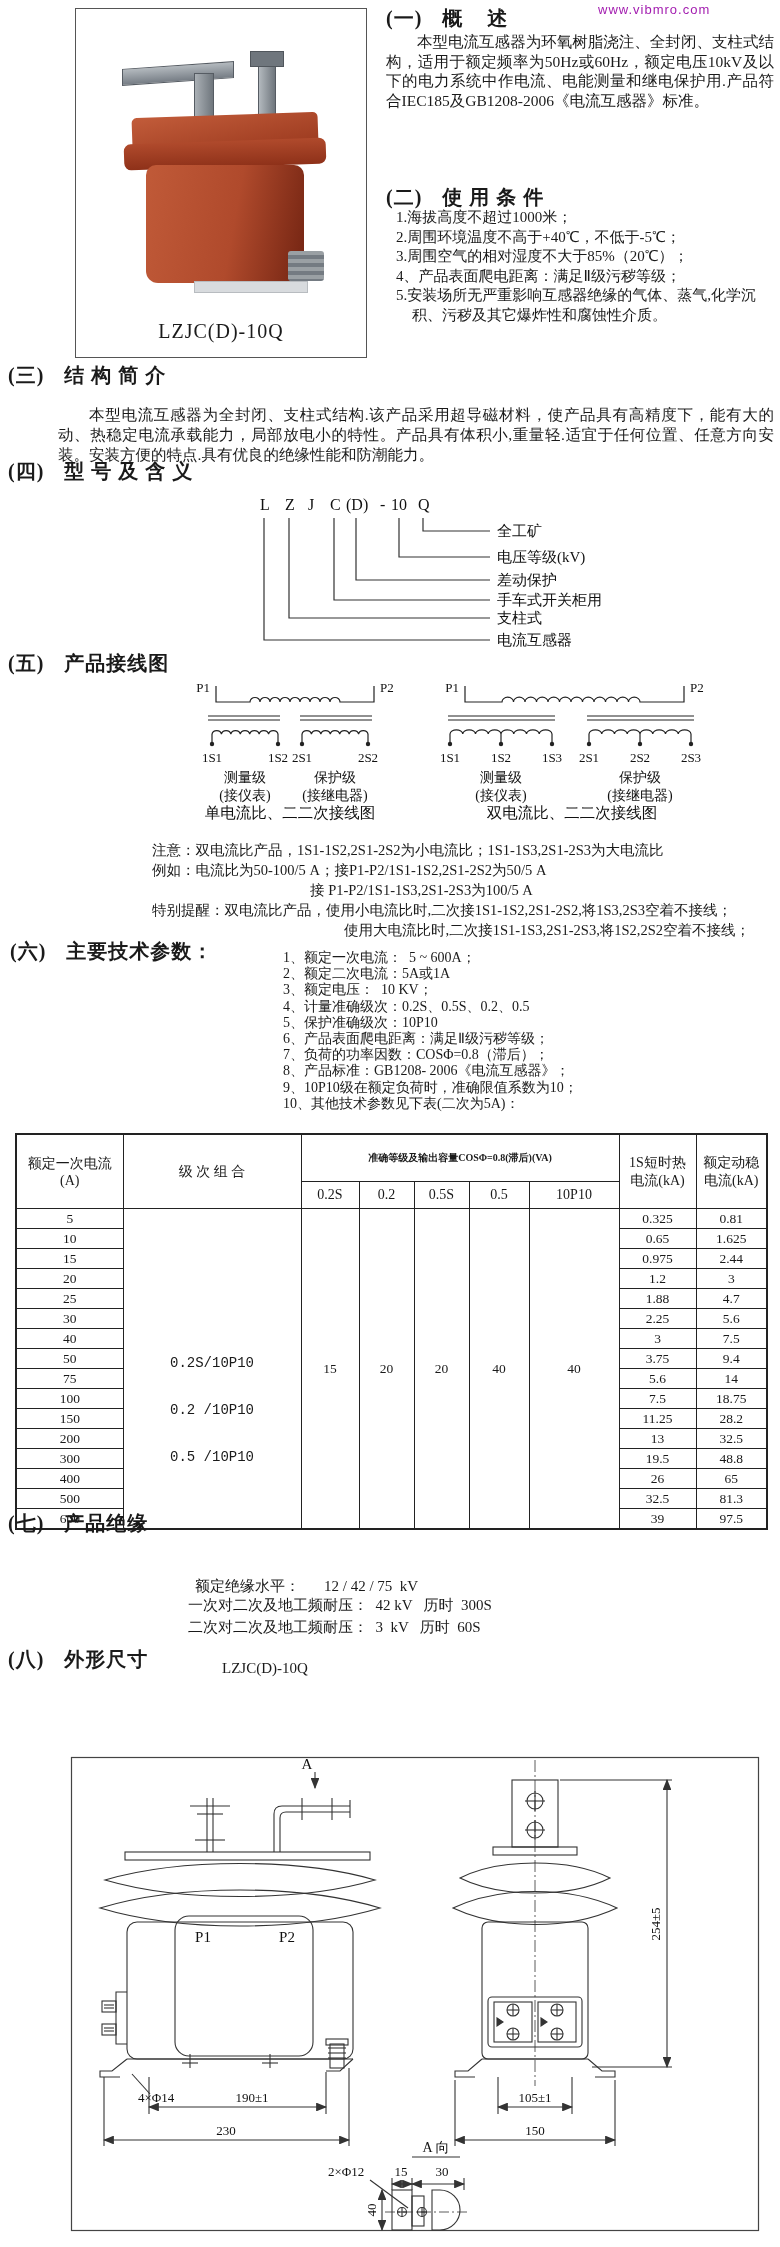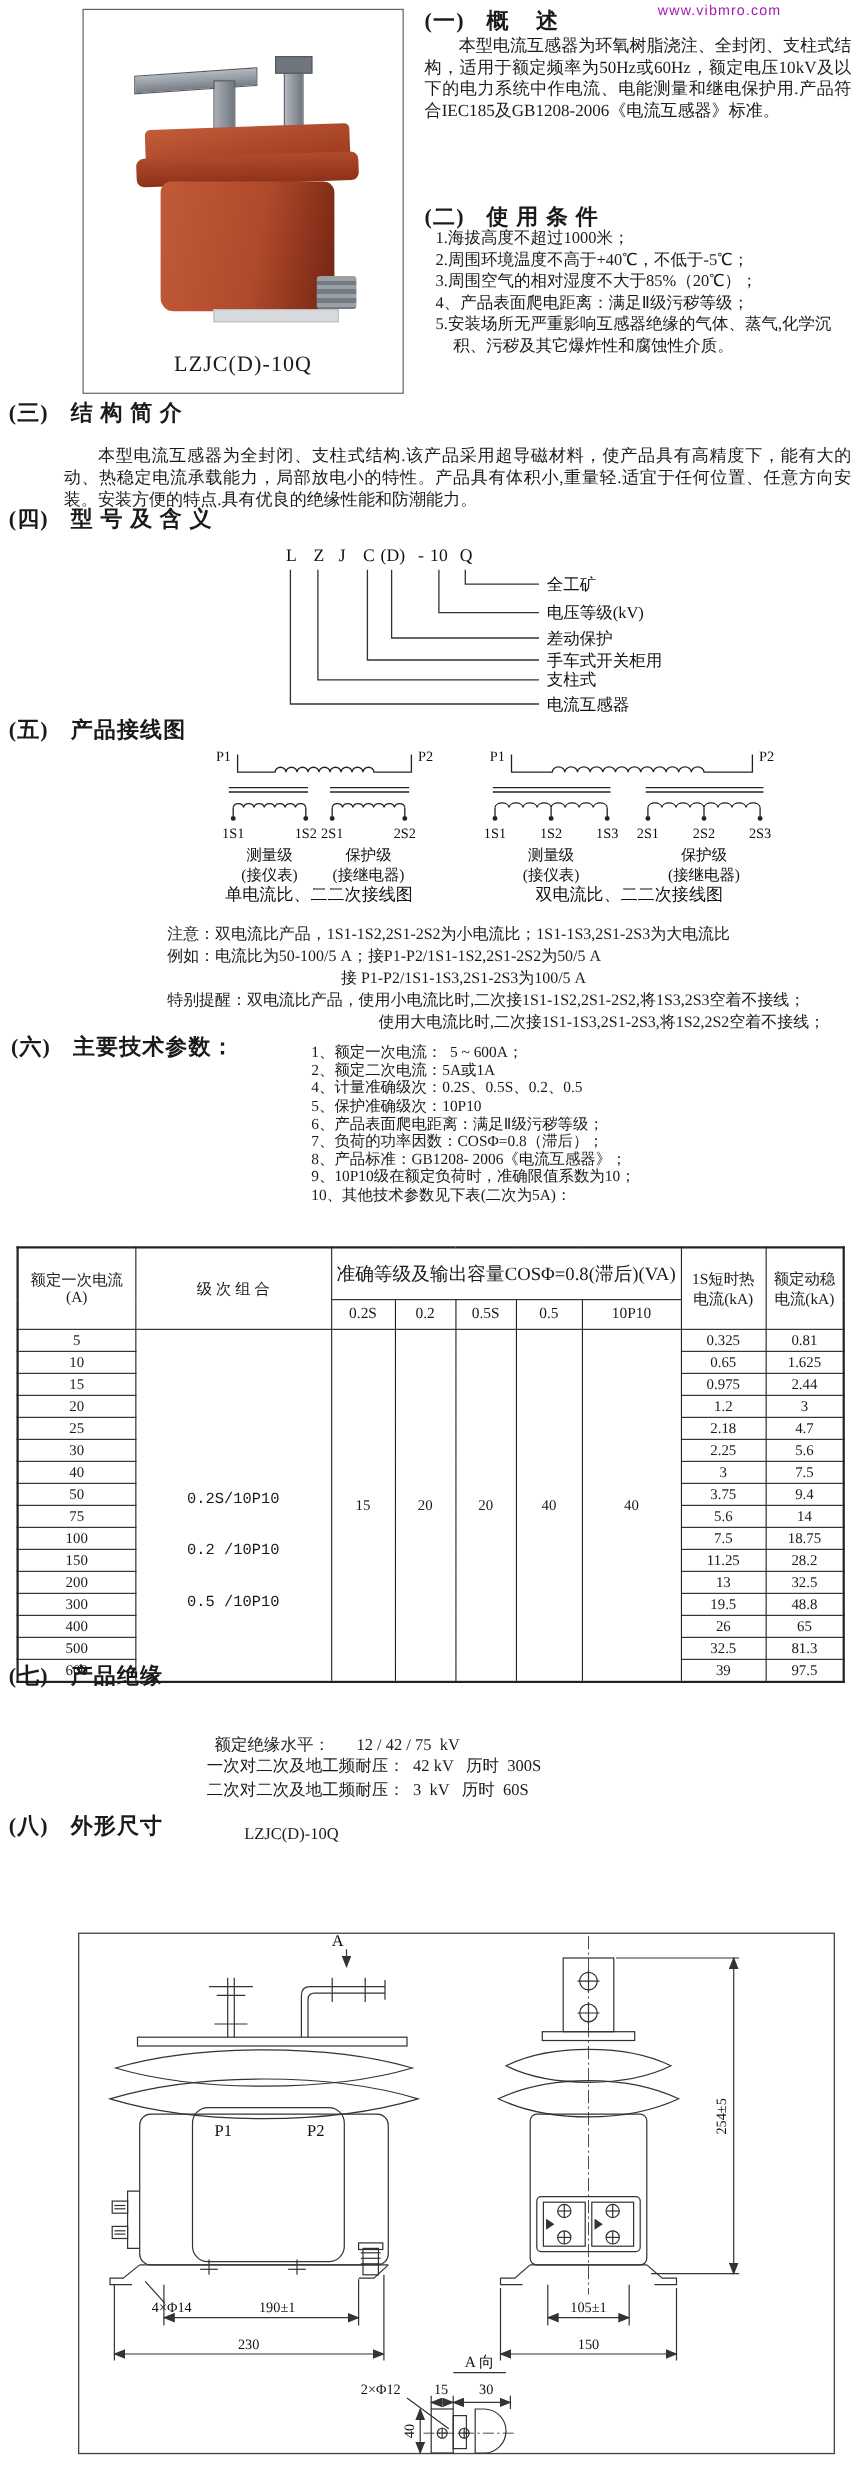--- a/index.html
+++ b/index.html
@@ -191,20 +191,21 @@
     <div>特别提醒：双电流比产品，使用小电流比时,二次接1S1-1S2,2S1-2S2,将1S3,2S3空着不接线；</div>
     <div class="note-l5">使用大电流比时,二次接1S1-1S3,2S1-2S3,将1S2,2S2空着不接线；</div>
   </div>
 
   <div class="abs h" style="left:10px;top:938px;">
     <span class="hn pre">(六)</span><span class="ht pre">主要技术参数：</span>
   </div>
   <div class="abs" style="left:283px;top:950px;width:490px;">
     <div class="pitem">1、额定一次电流：  5 ~ 600A；</div>
     <div class="pitem">2、额定二次电流：5A或1A</div>
+    <div class="pitem">3、额定电压：  10 KV；</div>
     <div class="pitem">4、计量准确级次：0.2S、0.5S、0.2、0.5</div>
     <div class="pitem">5、保护准确级次：10P10</div>
     <div class="pitem">6、产品表面爬电距离：满足Ⅱ级污秽等级；</div>
     <div class="pitem">7、负荷的功率因数：COSΦ=0.8（滞后）；</div>
     <div class="pitem">8、产品标准：GB1208- 2006《电流互感器》；</div>
     <div class="pitem">9、10P10级在额定负荷时，准确限值系数为10；</div>
     <div class="pitem">10、其他技术参数见下表(二次为5A)：</div>
   </div>
 
   <table class="spec abs" style="left:15px;top:1133px;">
@@ -219,21 +220,21 @@
         <col style="width:77px">
         <col style="width:71px">
     </colgroup>
     <thead>
       <tr class="thr1">
         <th rowspan="2">
           <div>额定一次电流</div>
           <div>(A)</div>
         </th>
         <th rowspan="2" class="pre">级 次 组 合</th>
-        <th colspan="5" style="font-size:17px;">准确等级及输出容量COSΦ=0.8(滞后)(VA)</th>
+        <th colspan="5" style="font-size:10px;font-weight:bold;">准确等级及输出容量COSΦ=0.8(滞后)(VA)</th>
         <th rowspan="2">
           <div>1S短时热</div>
           <div>电流(kA)</div>
         </th>
         <th rowspan="2">
           <div>额定动稳</div>
           <div>电流(kA)</div>
         </th>
       </tr>
       <tr class="thr2">
@@ -272,21 +273,21 @@
           <td>0.975</td>
           <td>2.44</td>
         </tr>
       <tr>
           <td>20</td>
           <td>1.2</td>
           <td>3</td>
         </tr>
       <tr>
           <td>25</td>
-          <td>2.18</td>
+          <td>1.88</td>
           <td>4.7</td>
         </tr>
       <tr>
           <td>30</td>
           <td>2.25</td>
           <td>5.6</td>
         </tr>
       <tr>
           <td>40</td>
           <td>3</td>

